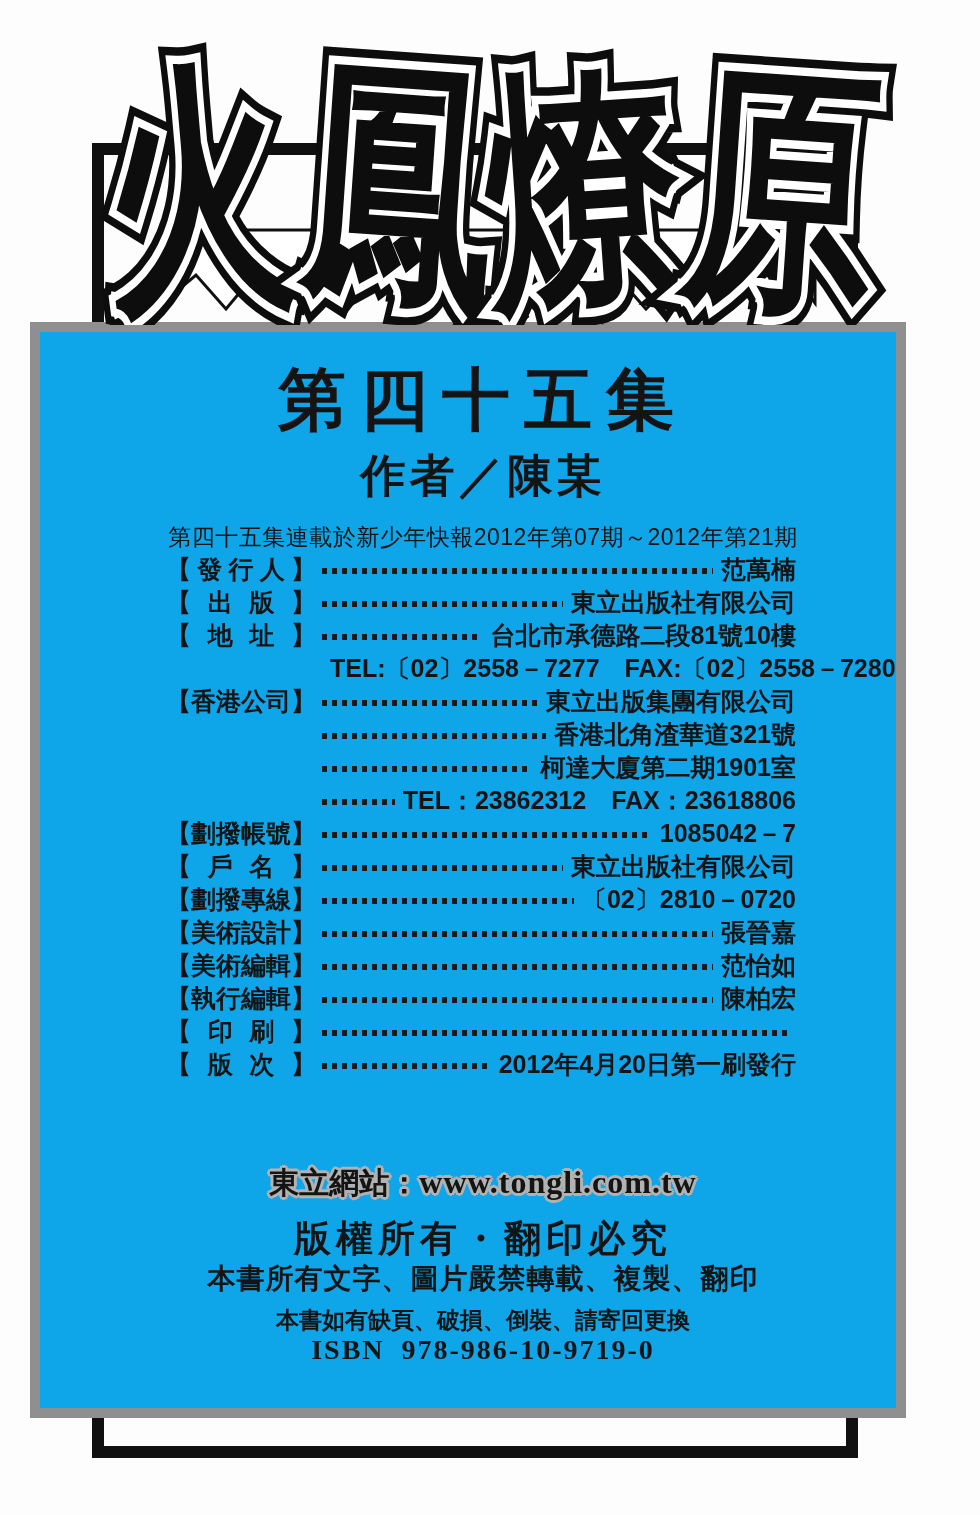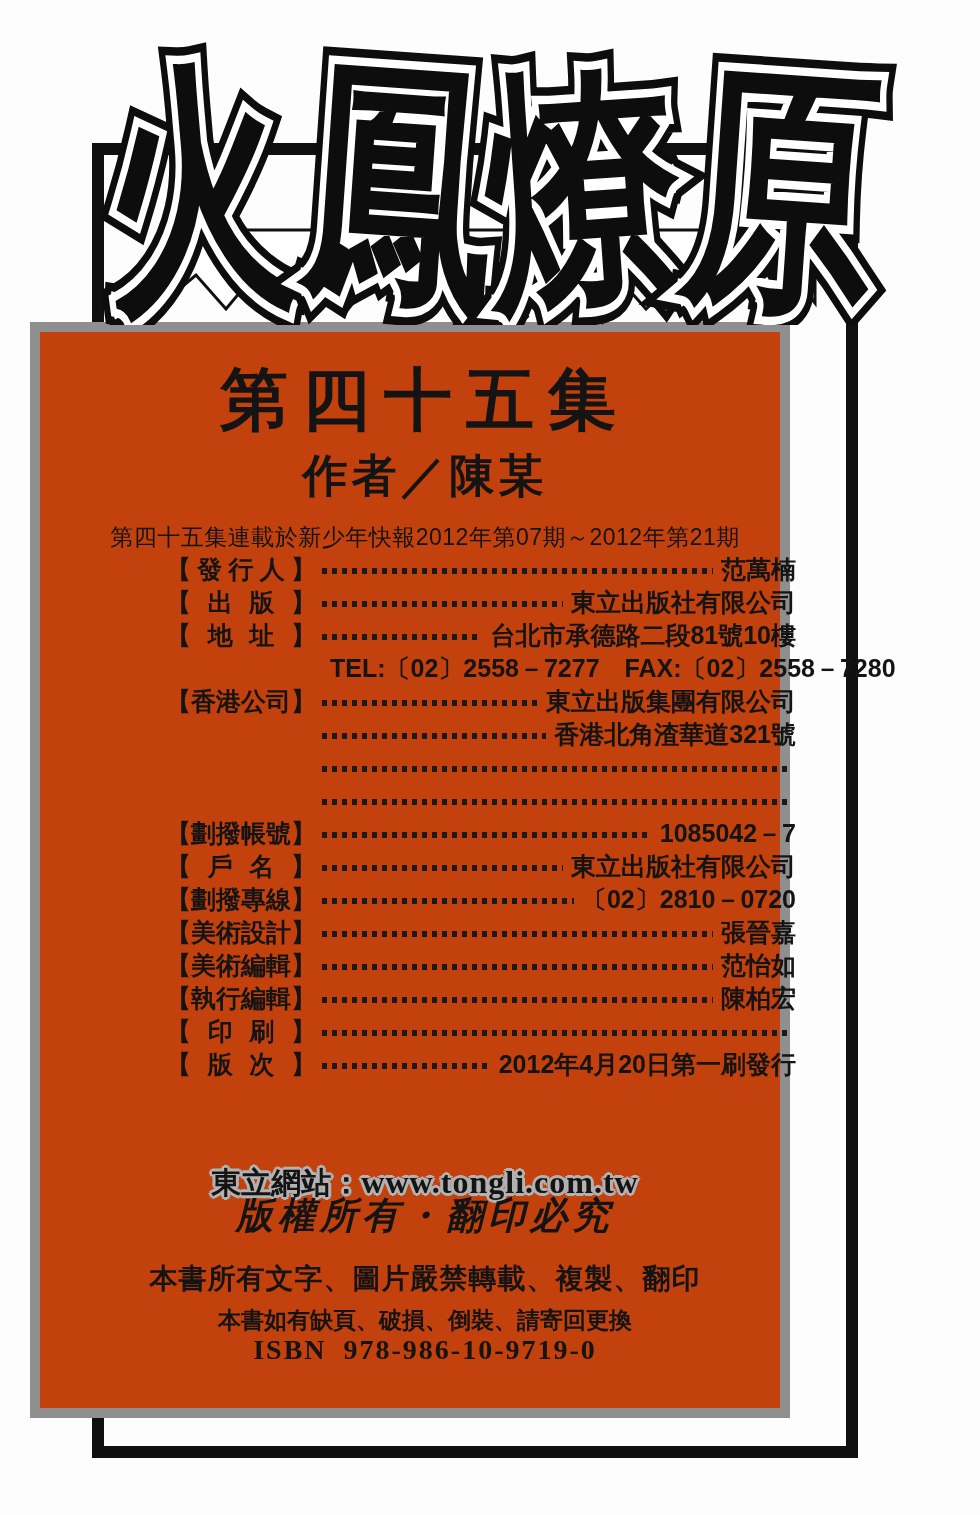--- a/index.html
+++ b/index.html
@@ -18,24 +18,24 @@
     position:absolute;
     left:92px;top:143px;width:766px;height:1315px;
     box-sizing:border-box;
     border:12px solid #101010;
     z-index:1;
   }
 
   
   .gray-box{
     position:absolute;
-    left:30px;top:322px;width:760px;height:1096px;
+    left:30px;top:322px;width:876px;height:1096px;
     box-sizing:border-box;
     border:10px solid #8f8f8f;
-    background:#c2410c;
+    background:#0ea5e9;
     z-index:2;
   }
 
   
   .logo-svg{
     position:absolute;
     left:70px;top:25px;width:840px;height:300px;
     z-index:3;
   }
   .logo-svg text{
@@ -115,28 +115,27 @@
       -3px  0   0 #b2b2b2, 3px  0   0 #b2b2b2,
        0   -3px 0 #b2b2b2, 0    3px 0 #b2b2b2;
   }
   .website .url{
     font-family:"Liberation Serif", serif;
     font-size:32px;
     font-weight:bold;
     letter-spacing:1px;
   }
   .copyright{
-    top:860px;
+    top:883px;
     font-family:"Liberation Serif", serif;
     font-weight:900;
     font-size:37px;
     letter-spacing:5px;
     line-height:48px;
     white-space:nowrap;
-    font-style:italic;
   }
   .notice-1{
     top:928px;
     font-family:"Liberation Serif", serif;
     font-weight:900;
     font-size:28px;
     letter-spacing:1px;
     line-height:38px;
     white-space:nowrap;
   }
@@ -226,24 +225,26 @@
         <span class="row-value">東立出版集團有限公司</span>
       </div>
       <div class="row">
         <span class="row-label"></span>
         <span class="dots" data-dots="true"></span>
         <span class="row-value">香港北角渣華道321號</span>
       </div>
       <div class="row">
         <span class="row-label"></span>
         <span class="dots" data-dots="true"></span>
-      </div>
-      <div class="row">
-        <span class="row-label"></span>
-        <span class="dots" data-dots="true"></span>
+        <span class="row-value">柯達大廈第二期1901室</span>
+      </div>
+      <div class="row">
+        <span class="row-label"></span>
+        <span class="dots" data-dots="true"></span>
+        <span class="row-value">TEL：23862312　FAX：23618806</span>
       </div>
       <div class="row">
         <span class="row-label">【劃撥帳號】</span>
         <span class="dots" data-dots="true"></span>
         <span class="row-value">1085042－7</span>
       </div>
       <div class="row">
         <span class="row-label">【戶名】</span>
         <span class="dots" data-dots="true"></span>
         <span class="row-value">東立出版社有限公司</span>

